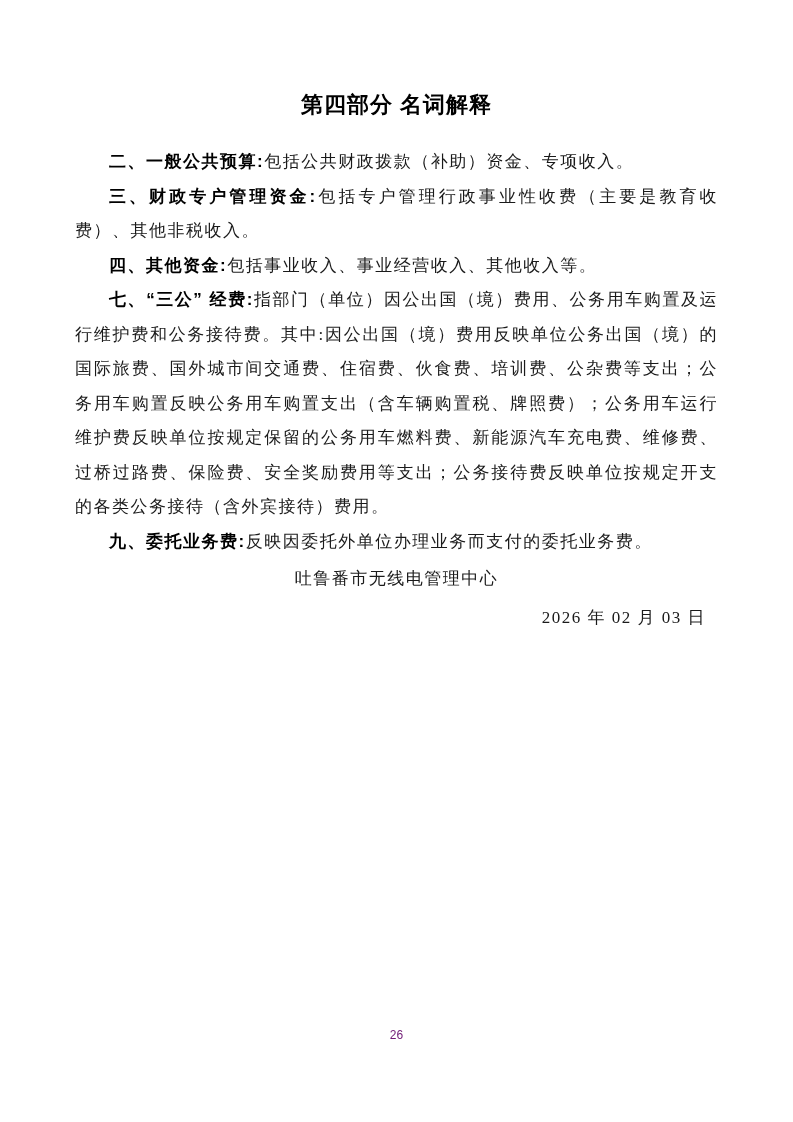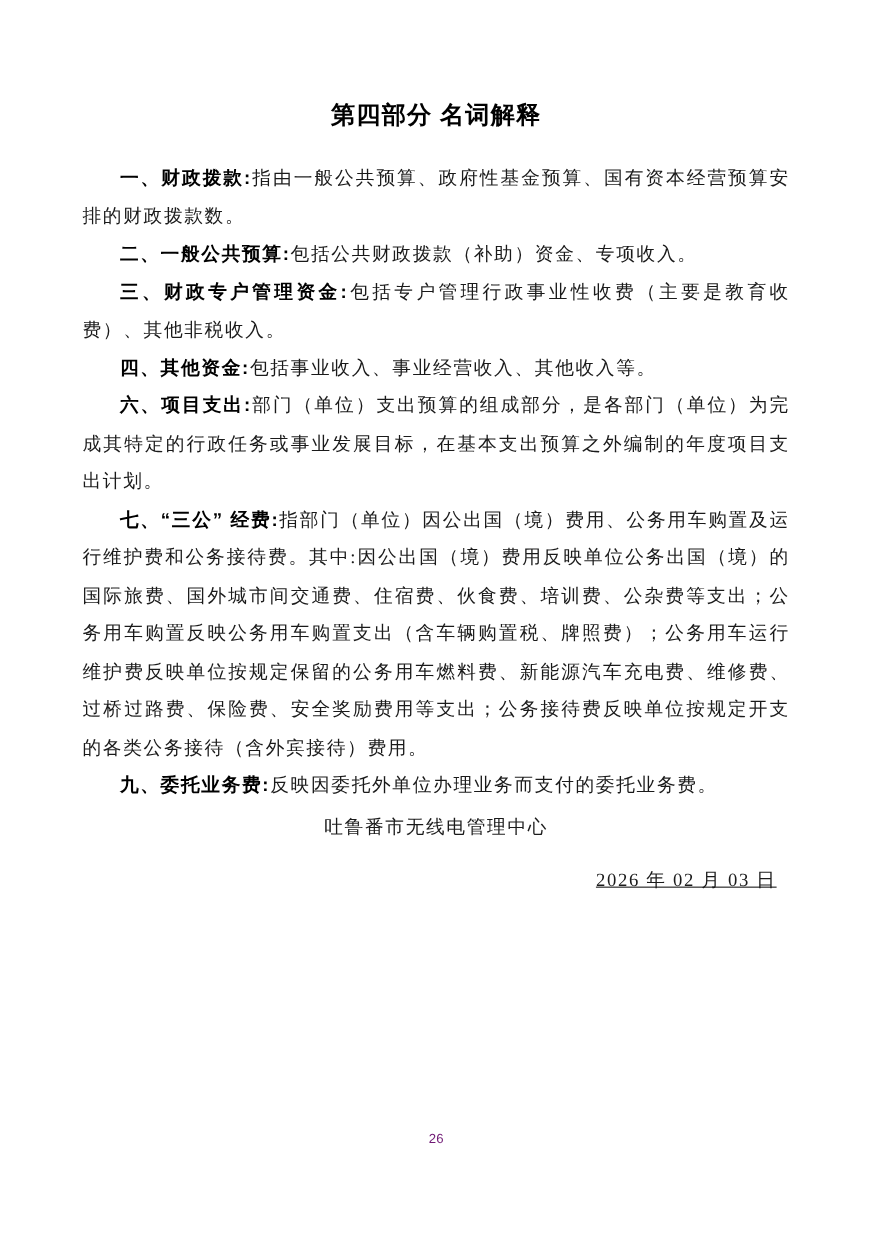--- a/index.html
+++ b/index.html
@@ -54,52 +54,49 @@
     text-align: center;
     margin-top: 3px;
     color: #1a1a1a;
   }
   .date-line {
     font-size: 17px;
     line-height: 34.5px;
     letter-spacing: 1.5px;
     text-align: right;
     padding-right: 12px;
-    margin-top: 14px;
+    margin-top: 4px;
     color: #1a1a1a;
-    text-decoration: underline;
   }
   .page-number {
     position: absolute;
     left: 0;
     bottom: 80px;
     width: 100%;
     text-align: center;
     font-family: "Liberation Sans", "DejaVu Sans", sans-serif;
     font-size: 12px;
     color: #701a75;
   }
 </style>
 </head>
 <body>
 
 <div class="page">
   <h1 class="doc-title">第四部分 名词解释</h1>
 
   <div class="terms">
-  <p class="term-para"><span class="term">一、财政拨款:</span><span class="definition">指由一般公共预算、政府性基金预算、国有资本经营预算安排的财政拨款数。</span></p>
 
   <p class="term-para"><span class="term">二、一般公共预算:</span><span class="definition">包括公共财政拨款（补助）资金、专项收入。</span></p>
 
   <p class="term-para"><span class="term">三、财政专户管理资金:</span><span class="definition">包括专户管理行政事业性收费（主要是教育收费）、其他非税收入。</span></p>
 
   <p class="term-para"><span class="term">四、其他资金:</span><span class="definition">包括事业收入、事业经营收入、其他收入等。</span></p>
 
 
-  <p class="term-para"><span class="term">六、项目支出:</span><span class="definition">部门（单位）支出预算的组成部分，是各部门（单位）为完成其特定的行政任务或事业发展目标，在基本支出预算之外编制的年度项目支出计划。</span></p>
 
   <p class="term-para"><span class="term">七、“三公” 经费:</span><span class="definition">指部门（单位）因公出国（境）费用、公务用车购置及运行维护费和公务接待费。其中:因公出国（境）费用反映单位公务出国（境）的国际旅费、国外城市间交通费、住宿费、伙食费、培训费、公杂费等支出；公务用车购置反映公务用车购置支出（含车辆购置税、牌照费）；公务用车运行维护费反映单位按规定保留的公务用车燃料费、新能源汽车充电费、维修费、过桥过路费、保险费、安全奖励费用等支出；公务接待费反映单位按规定开支的各类公务接待（含外宾接待）费用。</span></p>
 
 
   <p class="term-para"><span class="term">九、委托业务费:</span><span class="definition">反映因委托外单位办理业务而支付的委托业务费。</span></p>
 </div>
 
   <div class="signature-line">吐鲁番市无线电管理中心</div>
 
   <div class="date-line">2026 年 02 月 03 日</div>

